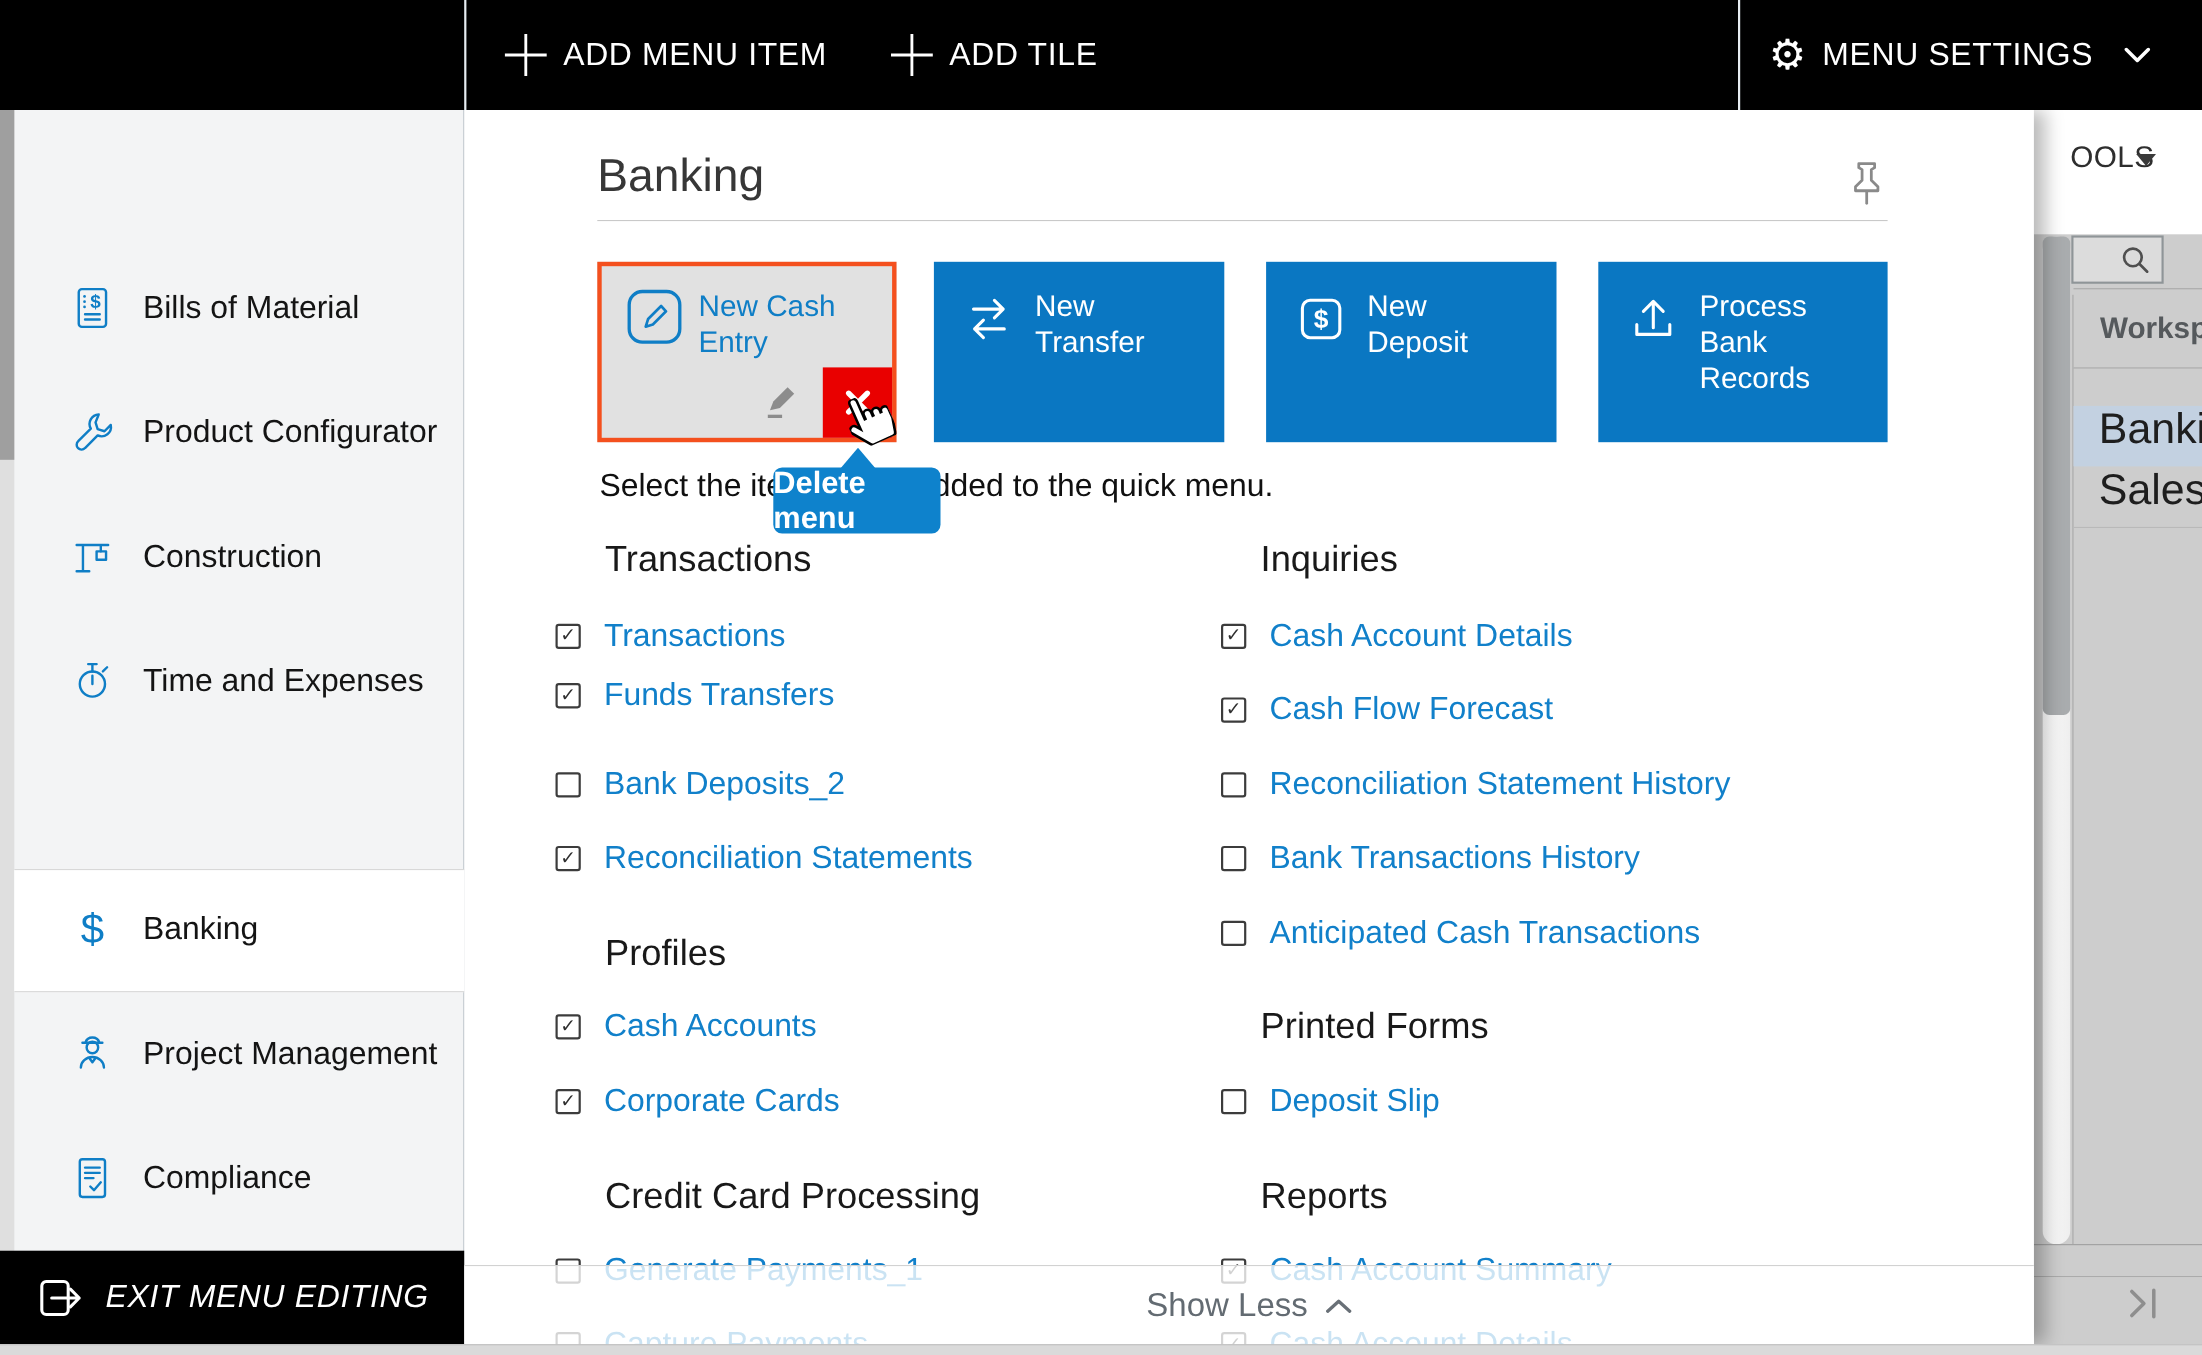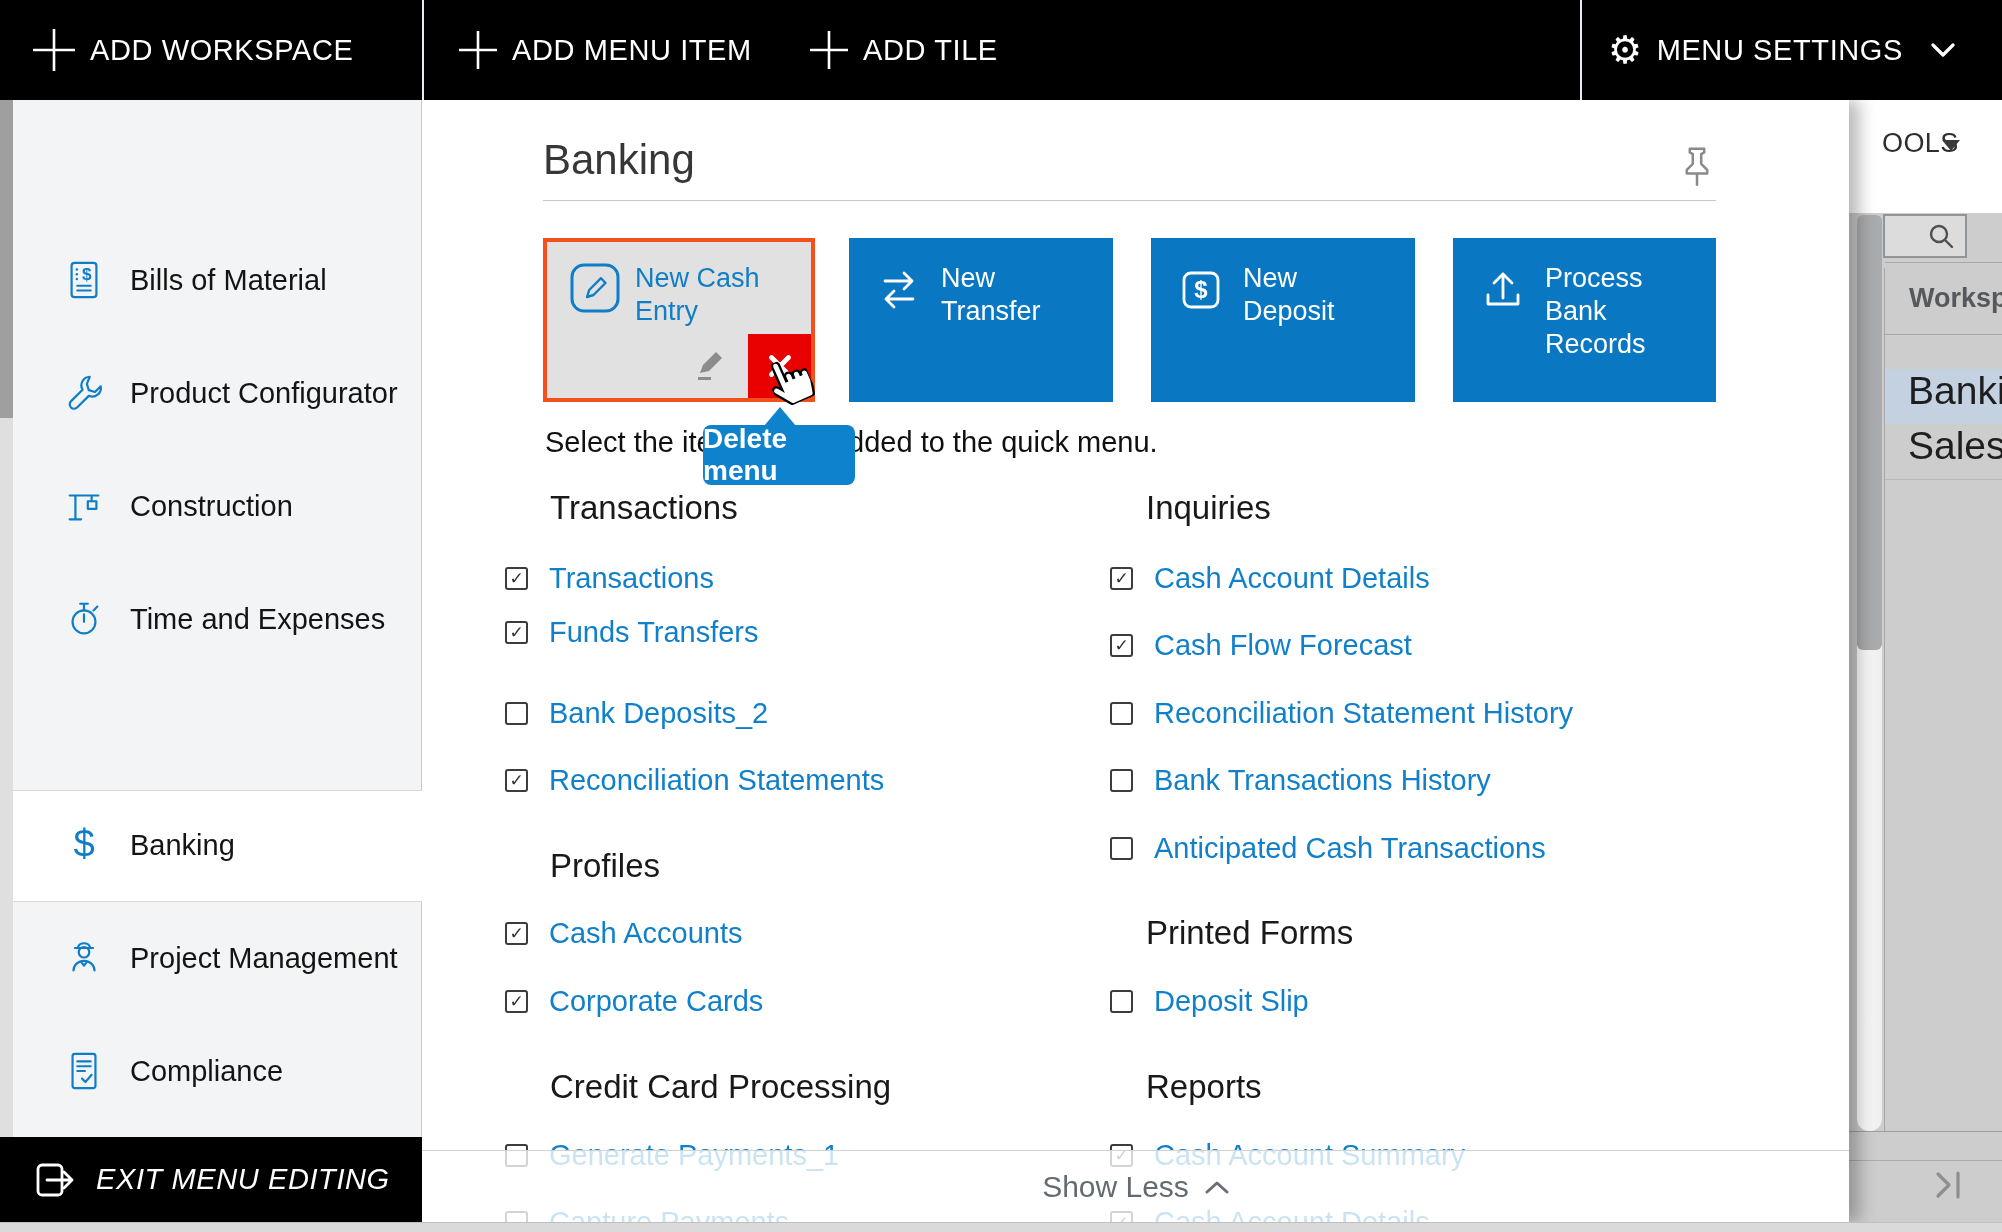--- a/index.html
+++ b/index.html
@@ -347,26 +347,20 @@
 
     <div id="showless-bar">
       <span class="sl-txt">Show Less</span>
       <svg width="24" height="14" viewBox="0 0 24 14">
         <polyline points="2,12 12,3 22,12" fill="none" stroke="#697077" stroke-width="3" stroke-linecap="round" stroke-linejoin="round"></polyline>
       </svg>
     </div>
   </div>
 
   <div id="topbar">
-    <div class="tb-item" style="left:32px">
-      <svg width="44" height="50" viewBox="0 0 44 50">
-          <path class="plus" d="M22 4v42M1 25h42" fill="none"></path>
-        </svg>
-      <span>ADD WORKSPACE</span>
-    </div>
     <div class="tb-div" style="left:422px"></div>
     <div class="tb-item" style="left:458px">
       <svg width="40" height="44" viewBox="0 0 40 44">
           <path class="plus" d="M20 3v38M1 22h38" fill="none"></path>
         </svg>
       <span>ADD MENU ITEM</span>
     </div>
     <div class="tb-item" style="left:809px">
       <svg width="40" height="44" viewBox="0 0 40 44">
           <path class="plus" d="M20 3v38M1 22h38" fill="none"></path>

